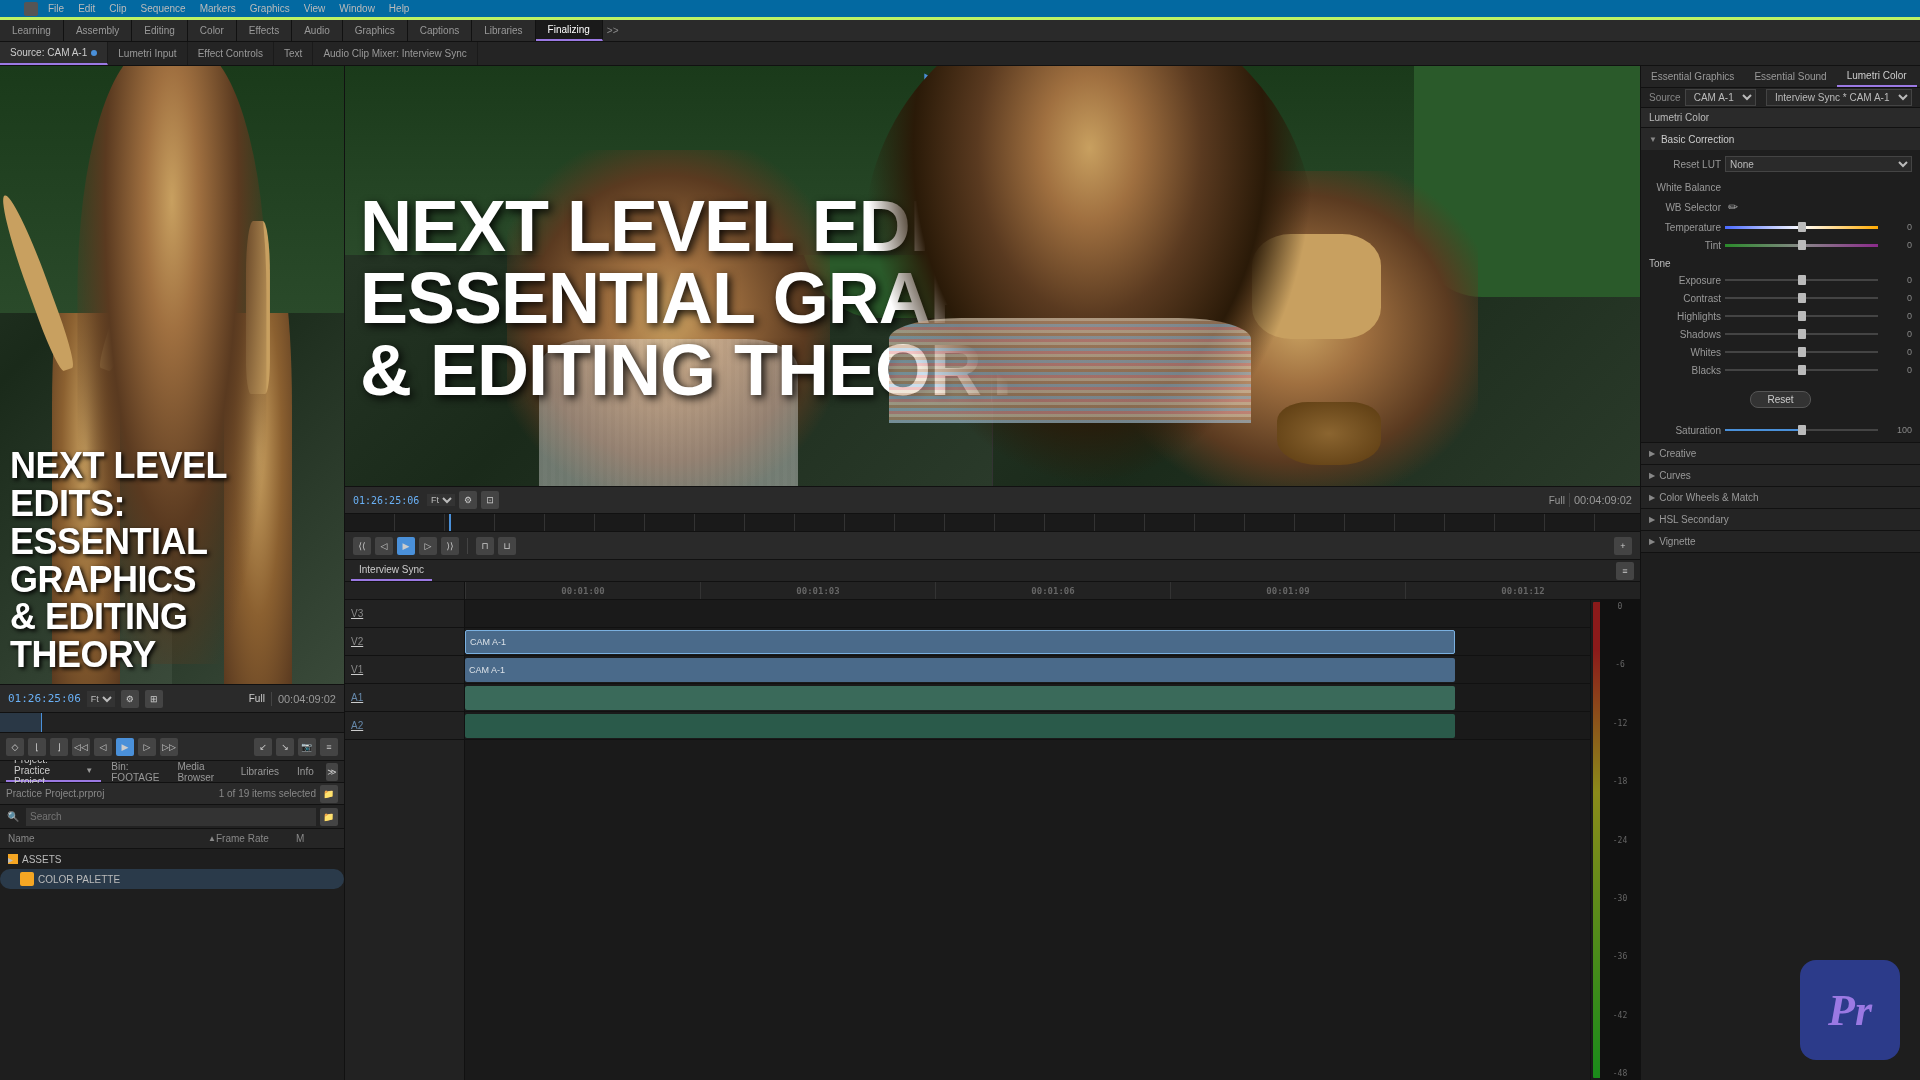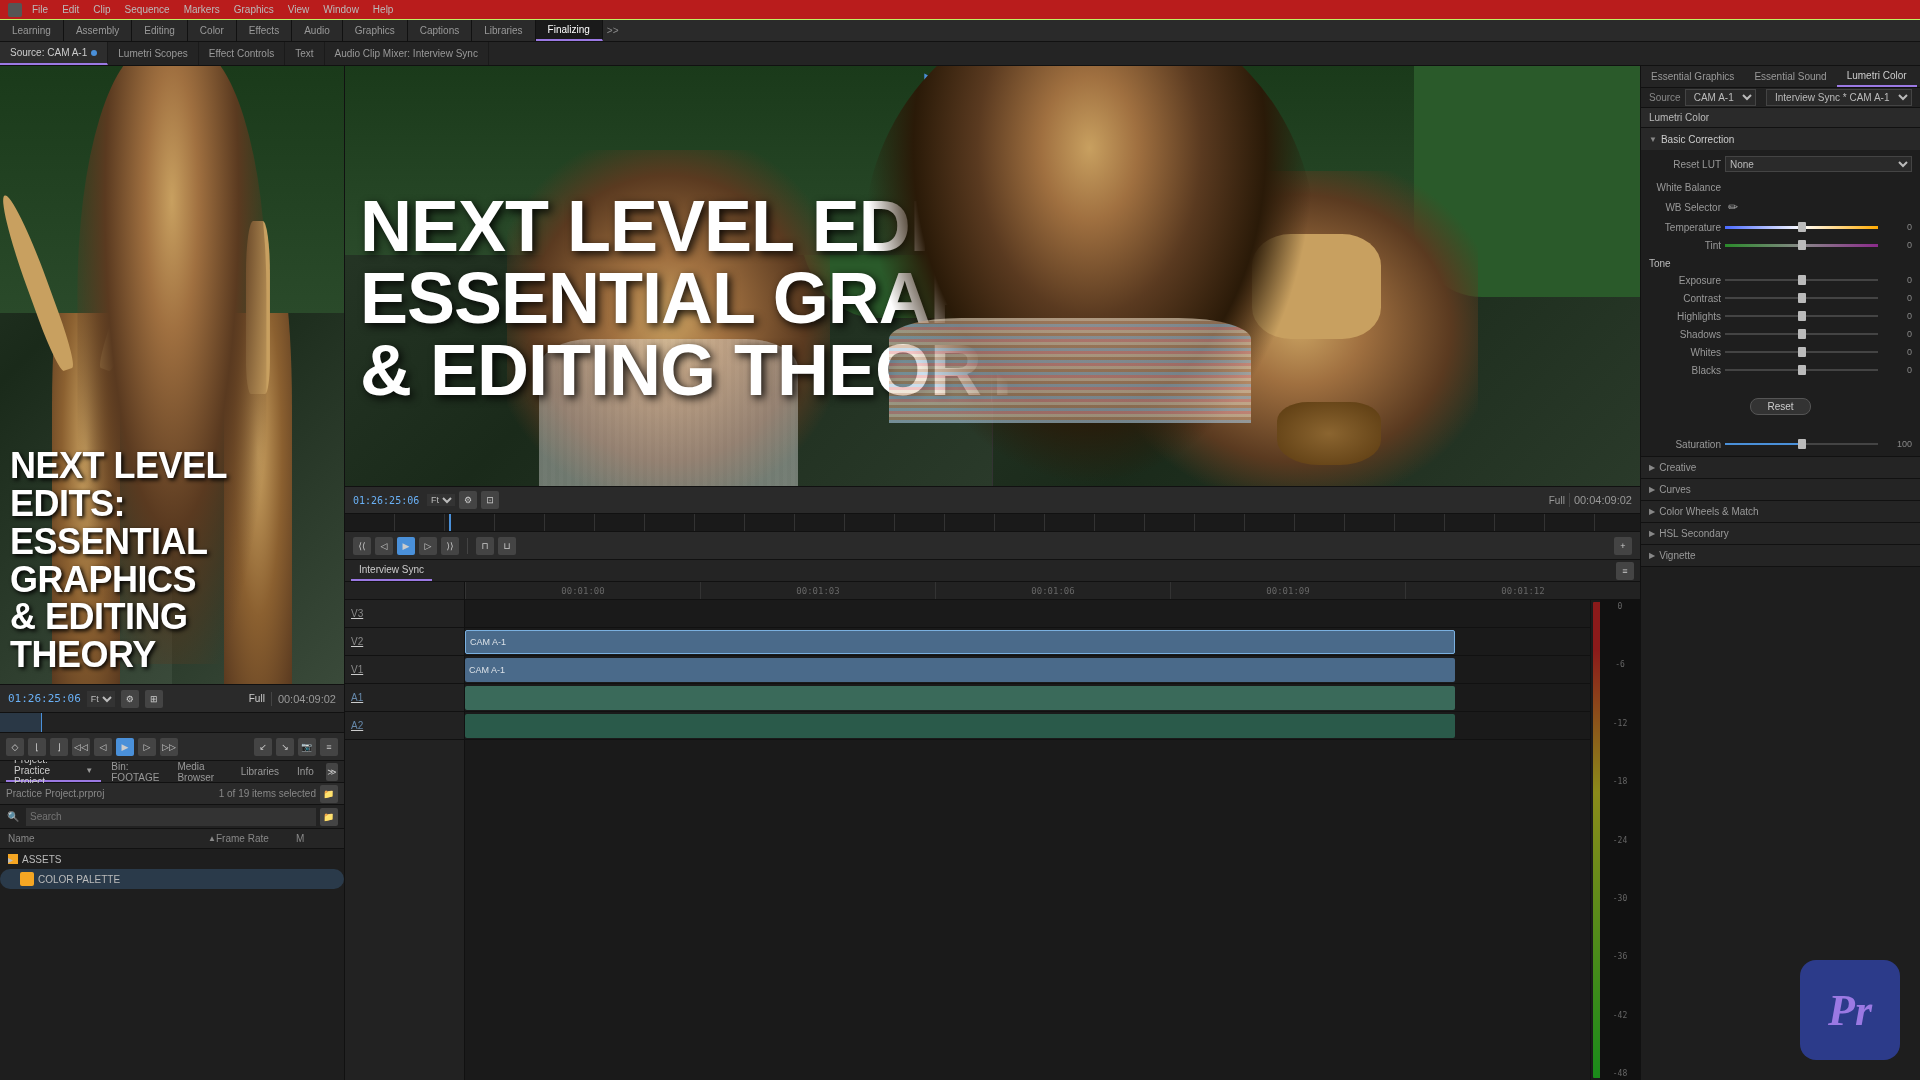--- a/index.html
+++ b/index.html
@@ -10,25 +10,25 @@
       background: #1a1a1a;
       font-family: Arial, sans-serif;
       color: #ccc;
       font-size: 11px;
     }
 
     
     #top-menu-bar {
       width: 100%;
       height: 20px;
-      background: #b91c1c;
-      display: flex;
-      align-items: center;
-      padding: 0 8px;
-      border-bottom: 1px solid #bef264;
+      background: #0369a1;
+      display: flex;
+      align-items: center;
+      padding: 0 24px;
+      border-bottom: 3px solid #bef264;
     }
     #top-menu-bar .app-icon {
       width: 14px; height: 14px;
       background: #555;
       border-radius: 2px;
       margin-right: 10px;
     }
     .menu-items {
       display: flex;
       gap: 14px;
@@ -511,20 +511,21 @@
     }
     .time-mark {
       flex: 1;
       text-align: center;
       border-left: 1px solid #333;
       height: 100%;
       display: flex;
       align-items: center;
       justify-content: center;
       font-family: monospace;
+      font-weight: bold;
     }
 
     #timeline-tracks {
       flex: 1;
       display: flex;
       background: #1a1a1a;
     }
     #timeline-track-labels {
       width: 120px;
       background: #222;
@@ -763,21 +764,21 @@
       background: none;
       border: none;
       color: #aaa;
       cursor: pointer;
       font-size: 12px;
     }
 
     
     .reset-btn {
       display: block;
-      margin: 19px auto;
+      margin: 12px auto;
       padding: 2px 16px;
       background: #333;
       border: 1px solid #555;
       color: #ccc;
       font-size: 10px;
       cursor: pointer;
       border-radius: 8px;
     }
 
     
@@ -923,21 +924,21 @@
   <div class="ws-tab">Libraries</div>
   <div class="ws-tab active">Finalizing</div>
   <span class="ws-tab-more">&gt;&gt;</span>
 </div>
 
 <div id="panel-tabs-row">
   <div class="panel-tab active">
     <span>Source: CAM A-1</span>
     <span class="panel-tab-dot"></span>
   </div>
-  <div class="panel-tab">Lumetri Scopes</div>
+  <div class="panel-tab">Lumetri Input</div>
   <div class="panel-tab">Effect Controls</div>
   <div class="panel-tab">Text</div>
   <div class="panel-tab">Audio Clip Mixer: Interview Sync</div>
 </div>
 
 <div id="main-layout">
 
   <div id="left-panel">
 
     <div id="left-program-area" style="flex:1; display:flex; flex-direction:column; position:relative;">

